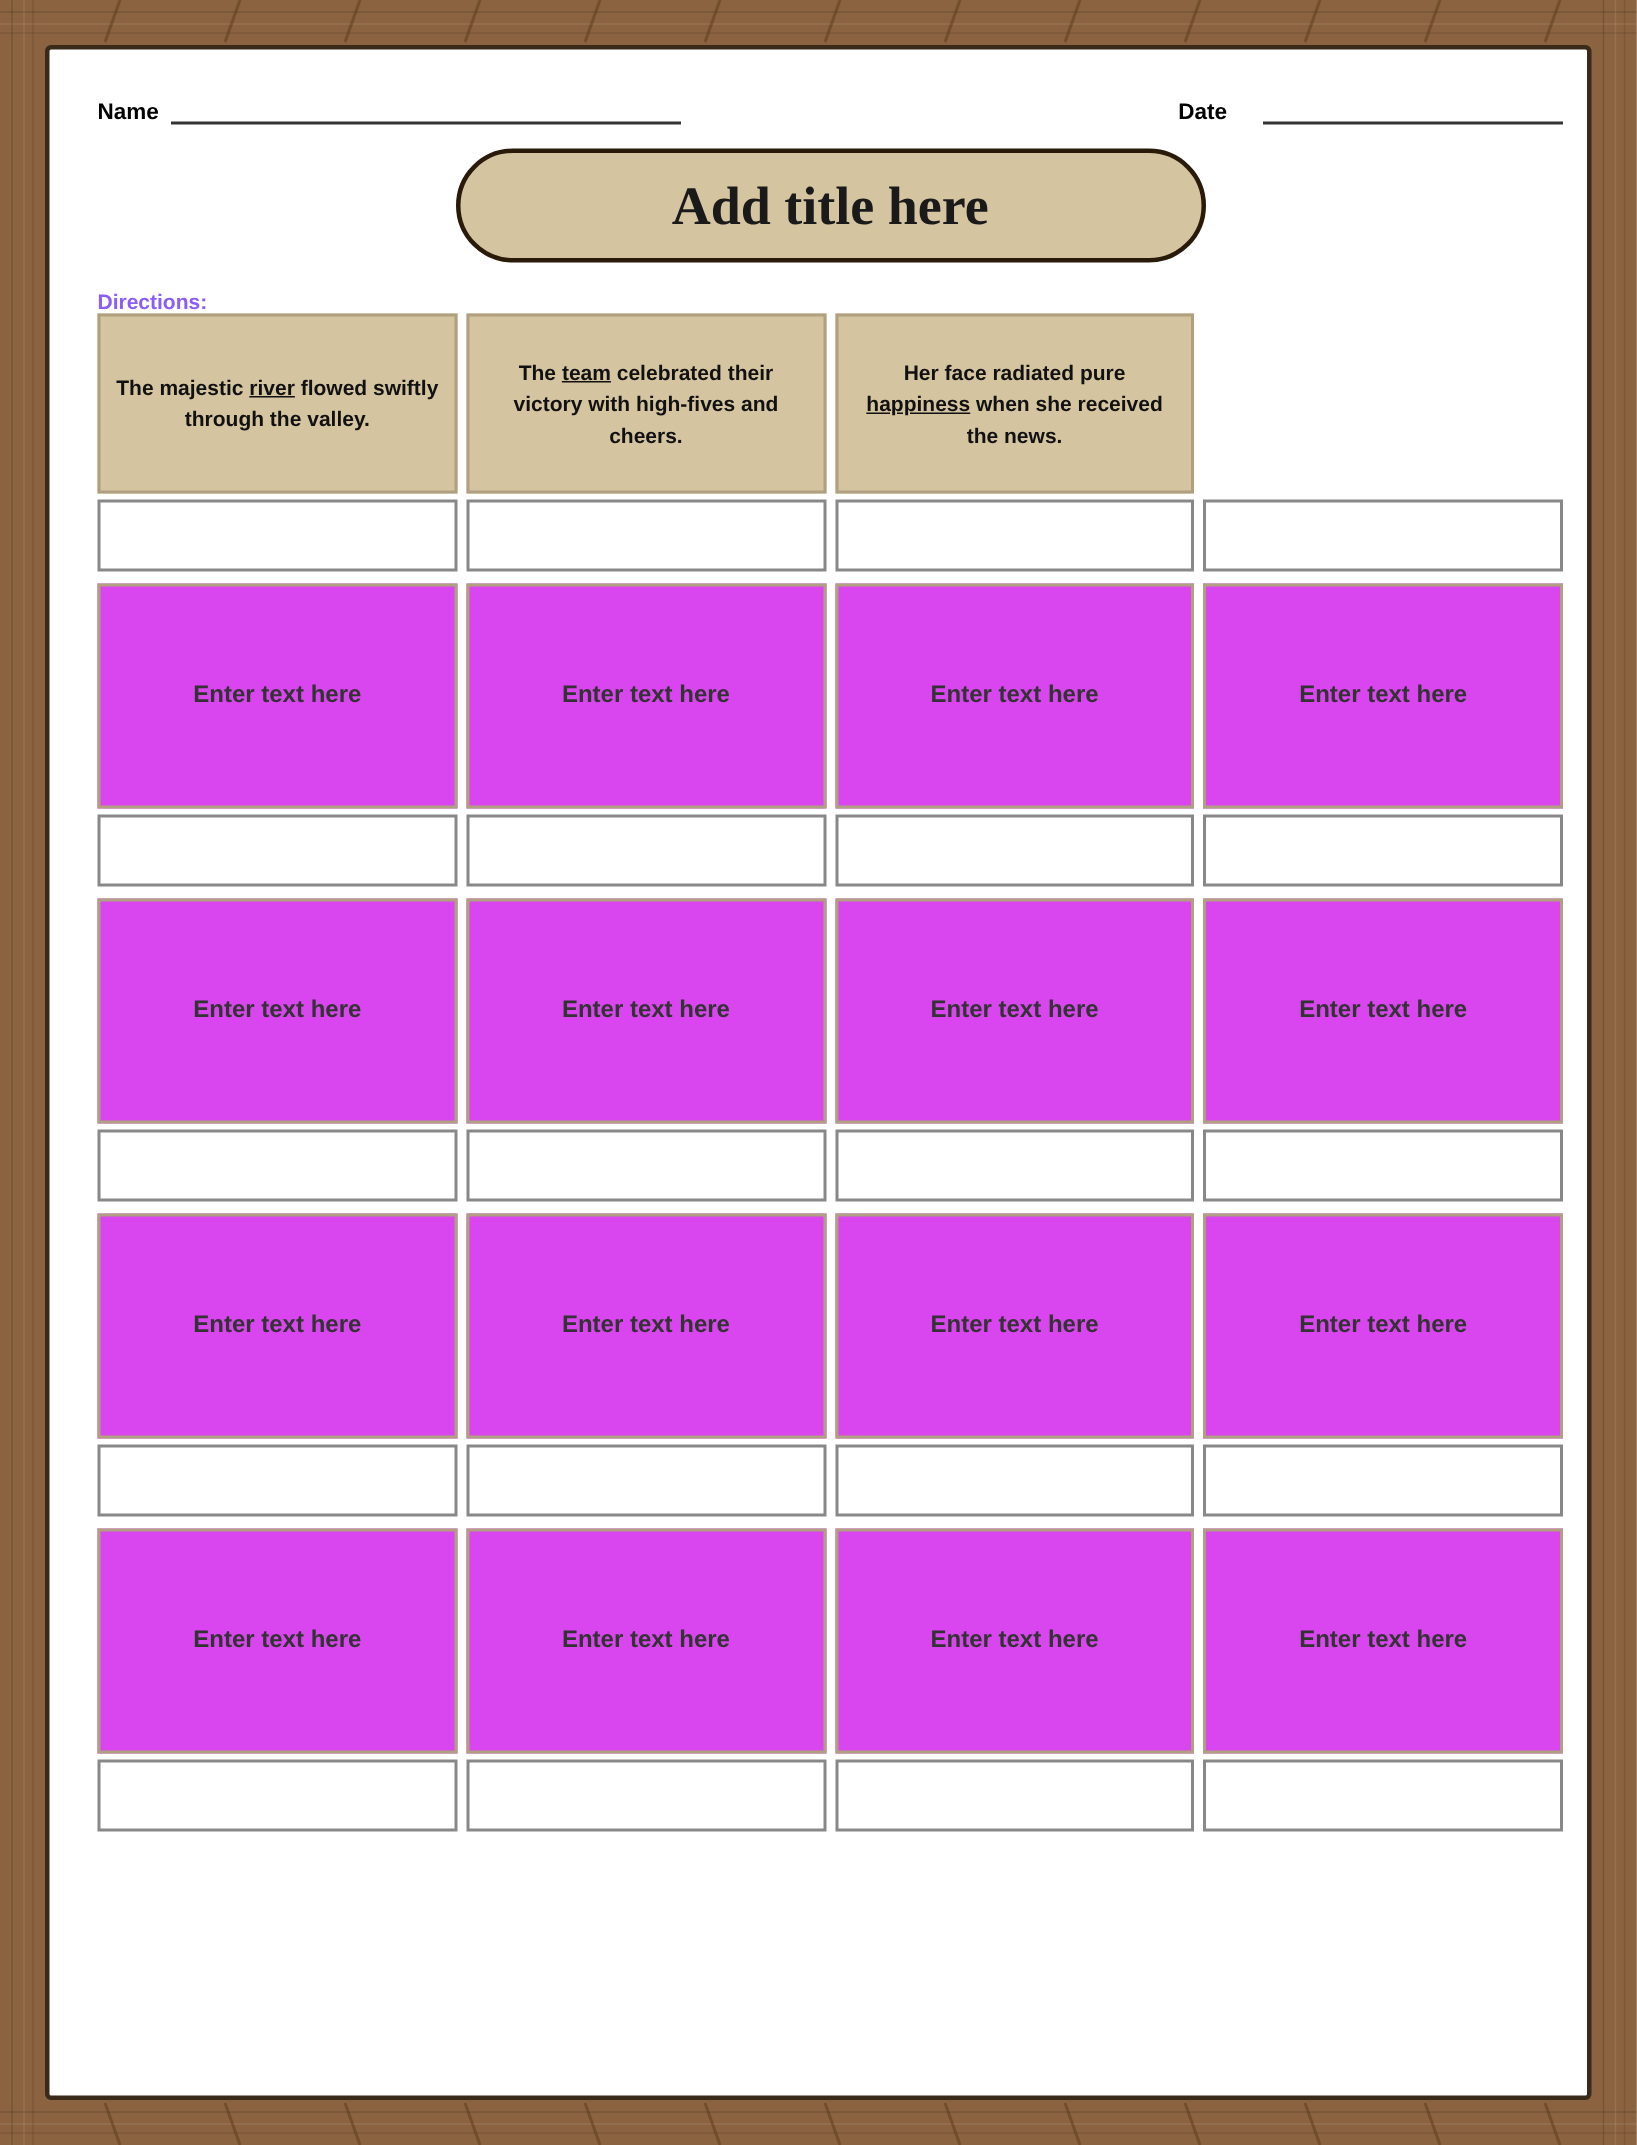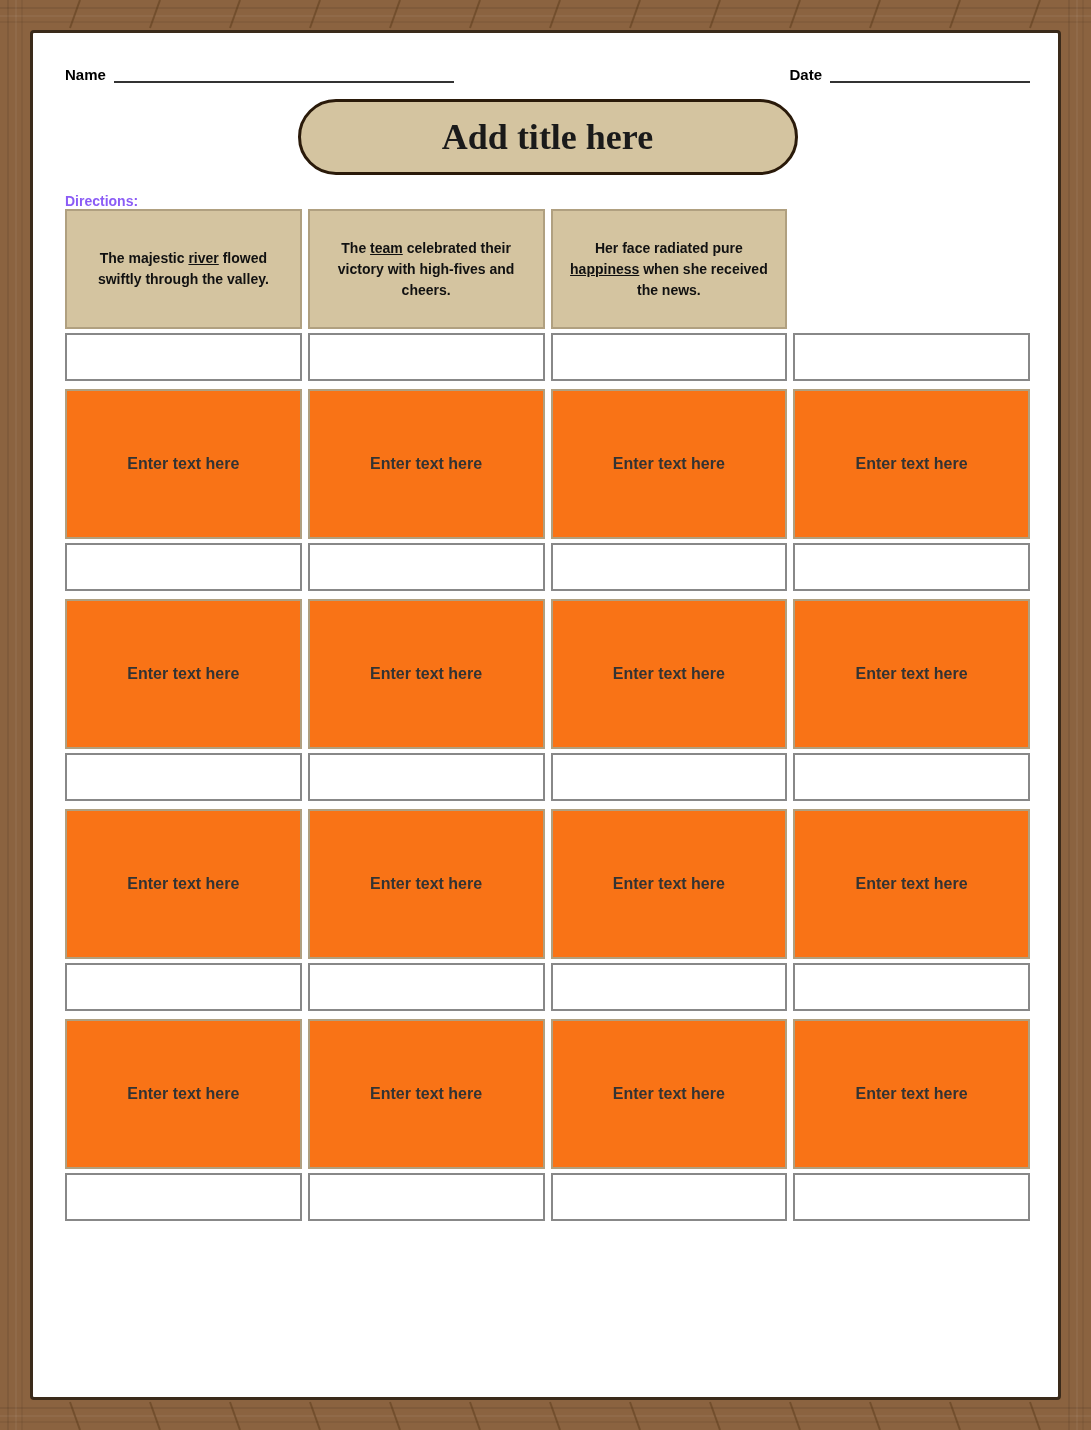--- a/index.html
+++ b/index.html
@@ -25,21 +25,21 @@
     }
 
     .page-inner {
       position: relative;
       width: 1052px;
       min-height: 1370px;
       background: #ffffff;
       margin: 30px;
       border: 3px solid #3a2a1a;
       border-radius: 4px;
-      padding: 32px 28px 32px 32px;
+      padding: 32px 16px 32px 32px;
       z-index: 1;
     }
 
     
     .header-row {
       display: flex;
       align-items: center;
       justify-content: space-between;
       margin-bottom: 16px;
     }
@@ -55,21 +55,21 @@
     .header-name-line {
       width: 340px;
       border-bottom: 2px solid #333;
       height: 18px;
       display: inline-block;
     }
 
     .header-date {
       display: flex;
       align-items: center;
-      gap: 8px;
+      gap: 24px;
       font-size: 15px;
       font-weight: bold;
     }
 
     .header-date-line {
       width: 200px;
       border-bottom: 2px solid #333;
       height: 18px;
       display: inline-block;
     }
@@ -125,21 +125,21 @@
     
     .cell-input-box {
       background: #ffffff;
       border: 2px solid #888;
       height: 48px;
       margin: 0;
     }
 
     
     .cell-content {
-      background: #f97316;
+      background: #d946ef;
       border: 2px solid #b0a080;
       min-height: 150px;
       display: flex;
       align-items: center;
       justify-content: center;
       text-align: center;
       font-size: 16px;
       font-weight: bold;
       color: #333;
       padding: 12px;

